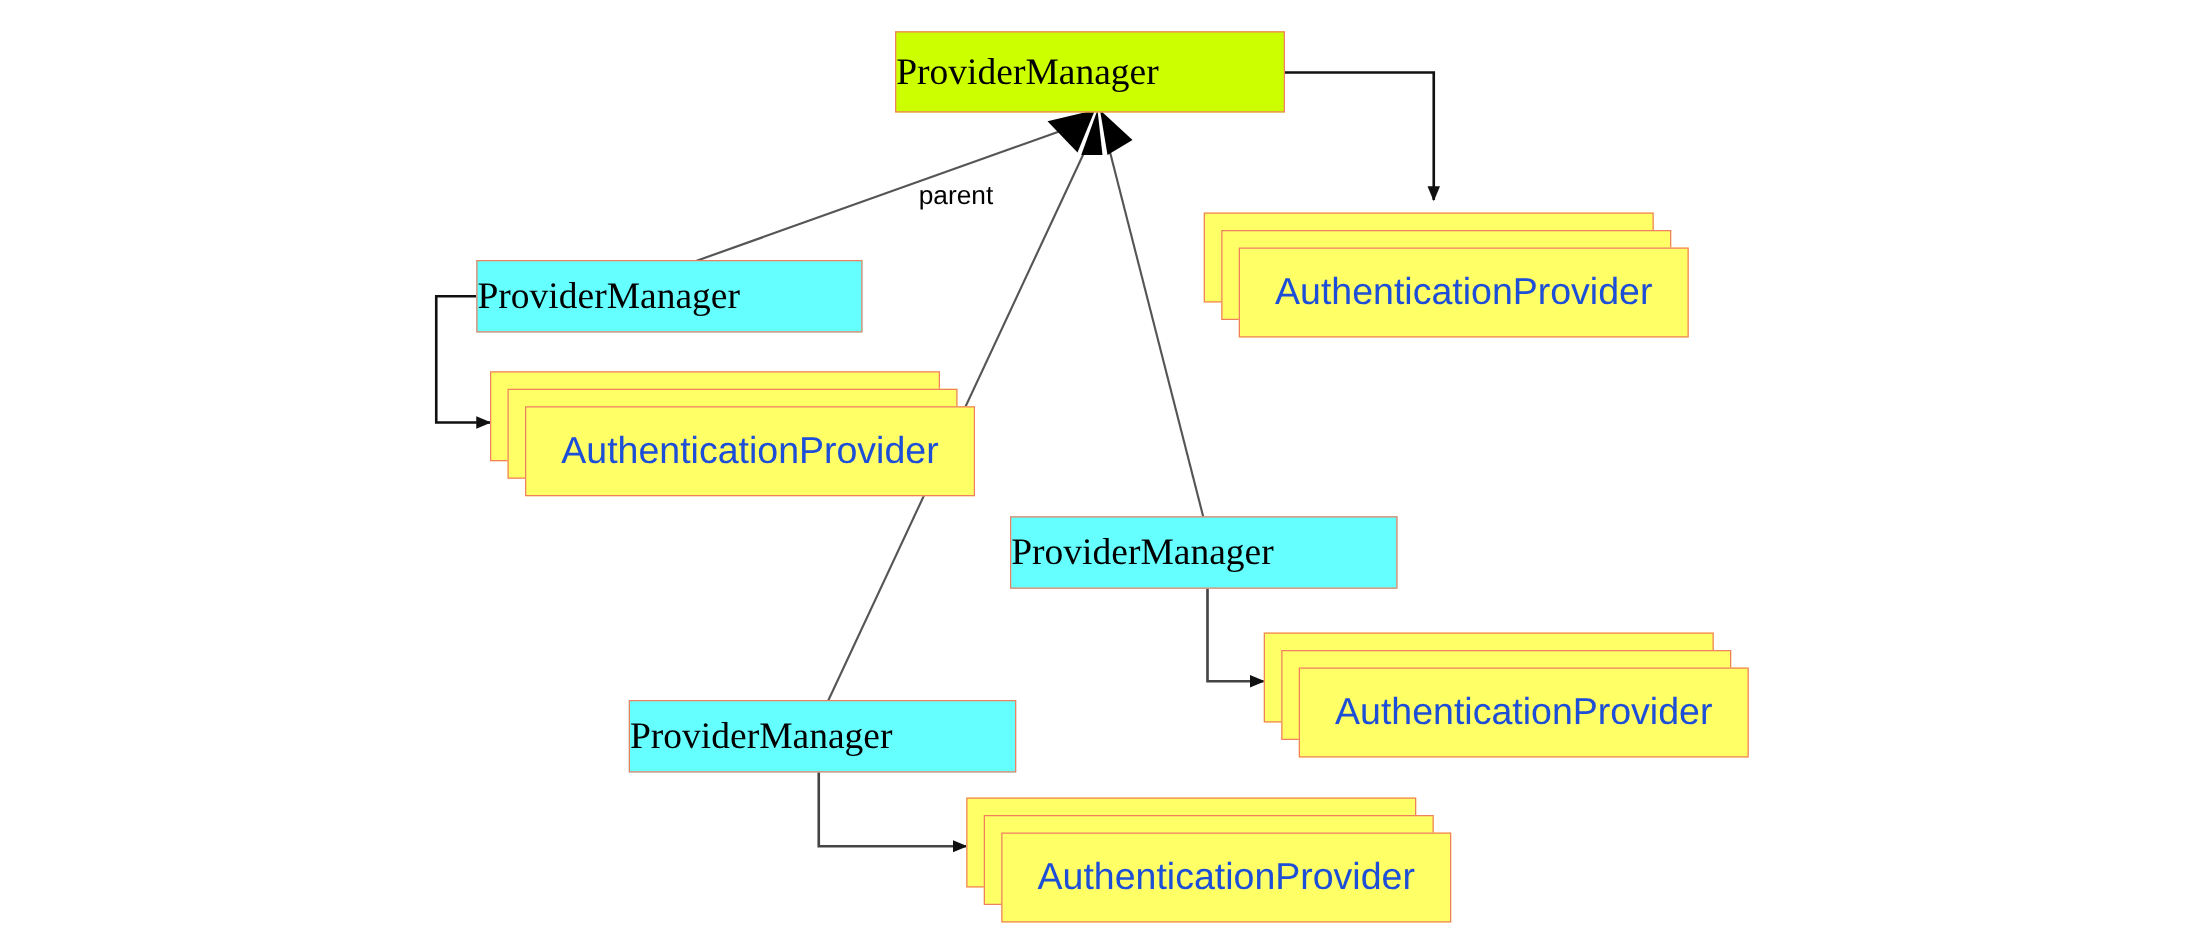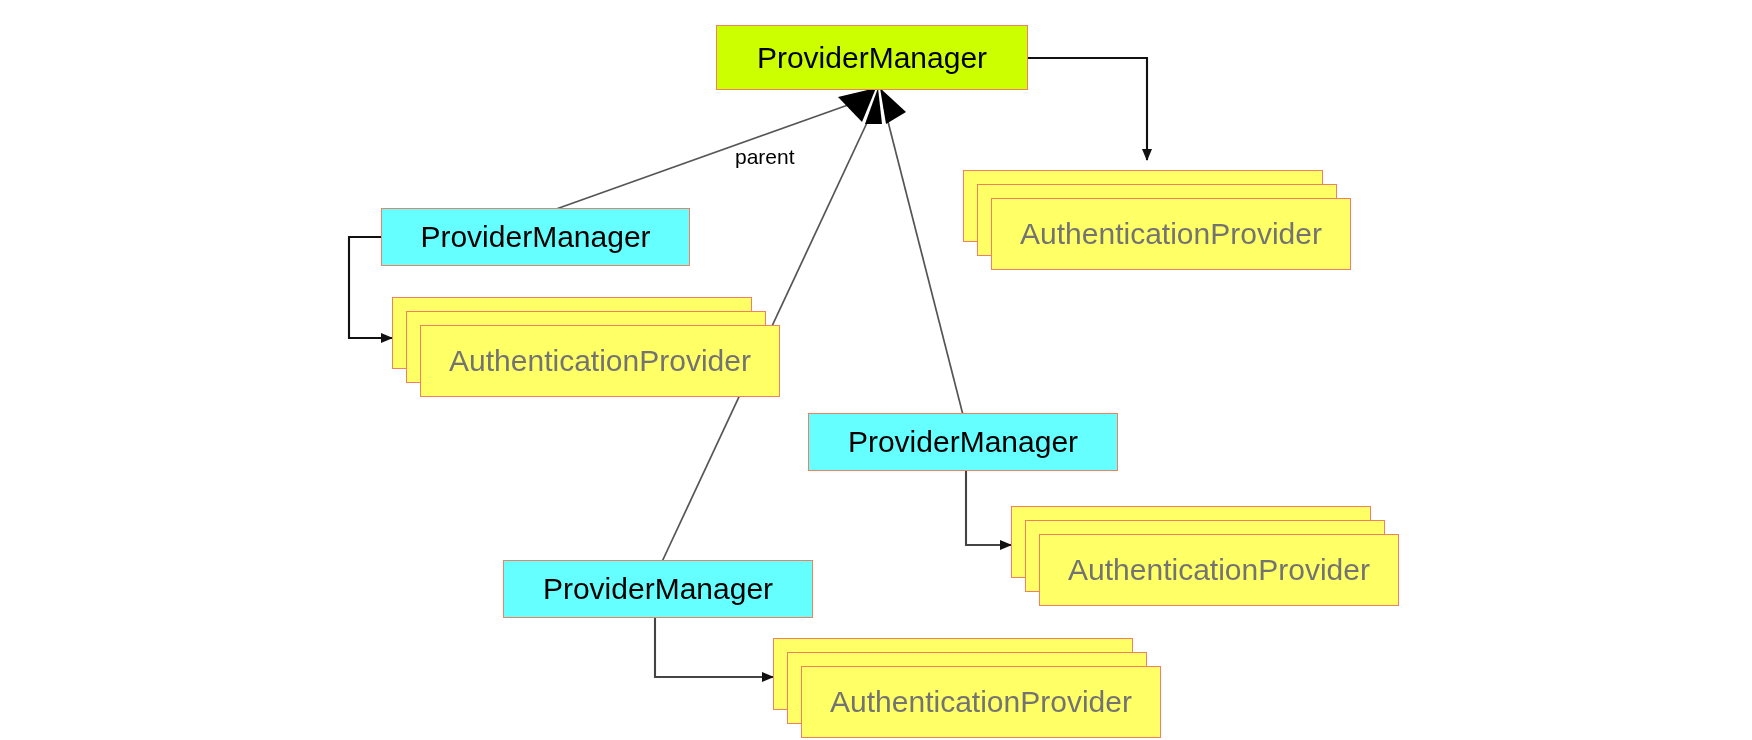--- a/index.html
+++ b/index.html
@@ -23,26 +23,26 @@
     top: 0;
     width: 1752px;
     height: 740px;
     pointer-events: none;
   }
   .node {
     position: absolute;
     box-sizing: border-box;
     display: flex;
     align-items: center;
-    justify-content: center;
     border: 1.4px solid #f08060;
     font-size: 30px;
     color: #000000;
     white-space: nowrap;
     line-height: 1;
+    font-family: Liberation Serif, serif;
   }
   .node.root {
     background: #ccff00;
   }
   .node.manager {
     background: #66ffff;
   }
   .stack {
     position: absolute;
   }
@@ -54,21 +54,21 @@
   }
   .stack .front {
     position: absolute;
     box-sizing: border-box;
     border: 1.4px solid #f08060;
     background: #ffff66;
     display: flex;
     align-items: center;
     justify-content: center;
     font-size: 30px;
-    color: #737373;
+    color: #1d4ed8;
     white-space: nowrap;
     line-height: 1;
   }
   .edge-label {
     position: absolute;
     font-size: 21px;
     color: #000000;
     white-space: nowrap;
     line-height: 1;
   }

